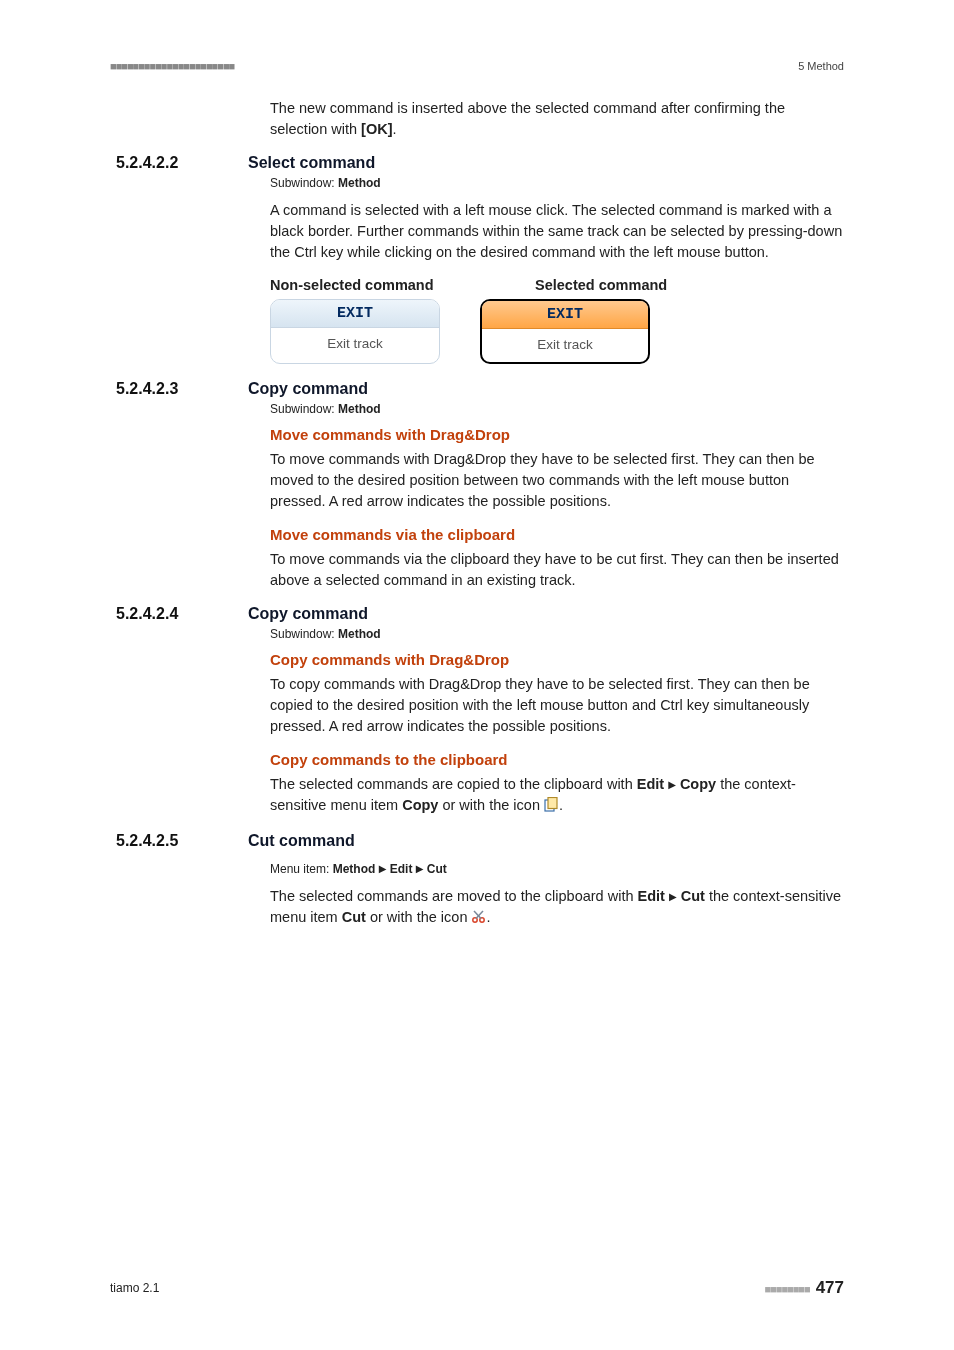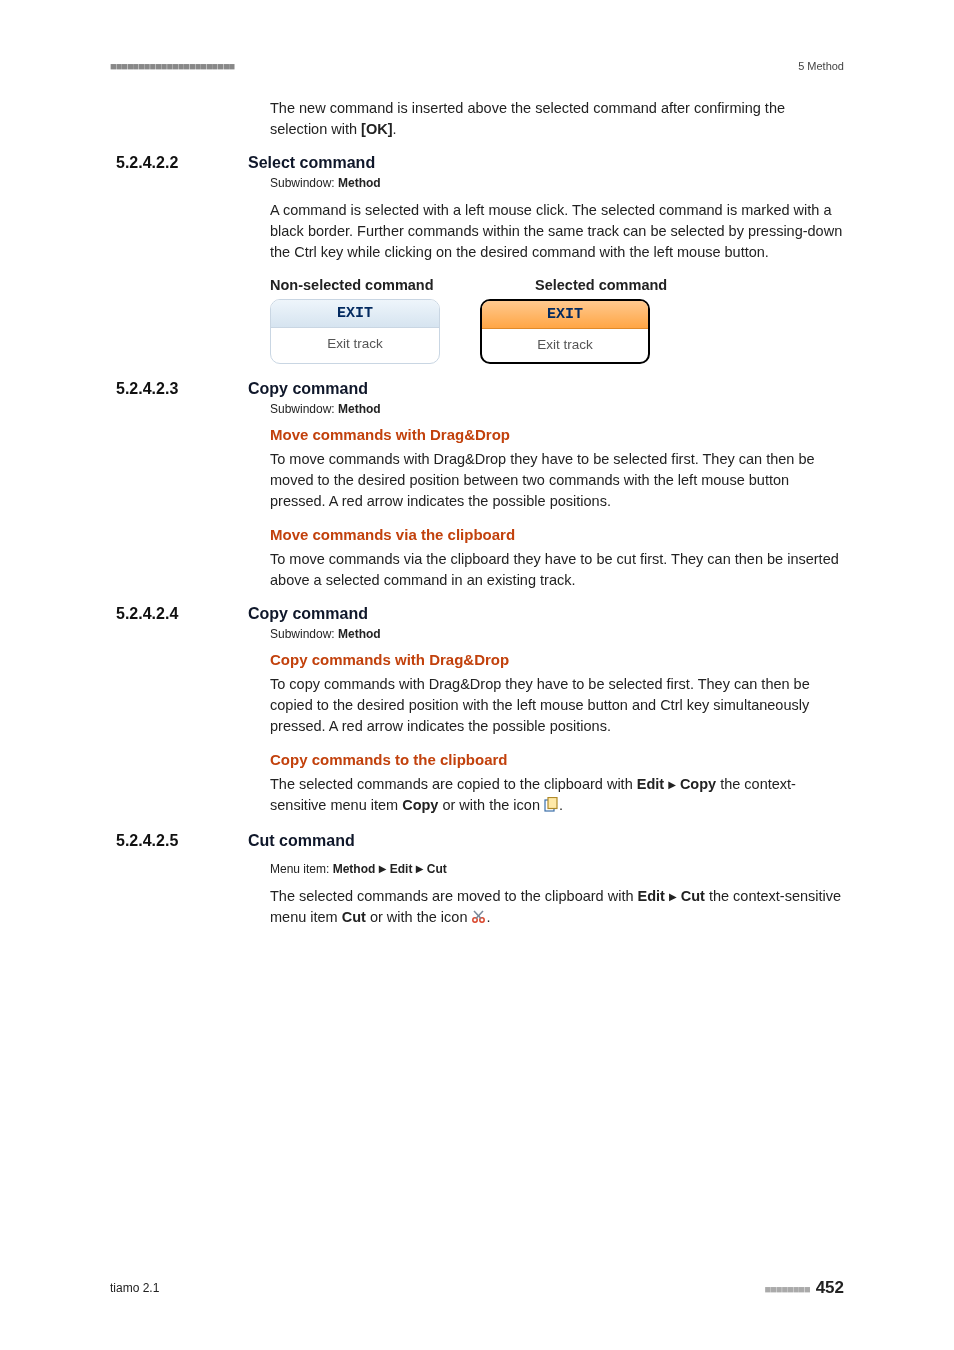--- a/index.html
+++ b/index.html
@@ -268,15 +268,15 @@
             <line x1="5" y1="9.5" x2="12" y2="2" stroke="#7a8899" stroke-width="1.5"></line>
             <line x1="10" y1="9.5" x2="3" y2="2" stroke="#7a8899" stroke-width="1.5"></line>
           </svg></span><span>.</span>
     </p>
   </div>
 </div>
 
 <div class="footer">
   <span>tiamo 2.1</span>
   <span>
-    <span class="footer-dots">■■■■■■■■</span><span class="footer-page">452</span>
+    <span class="footer-dots">■■■■■■■■</span><span class="footer-page">477</span>
   </span>
 </div>
 
 </body></html>

